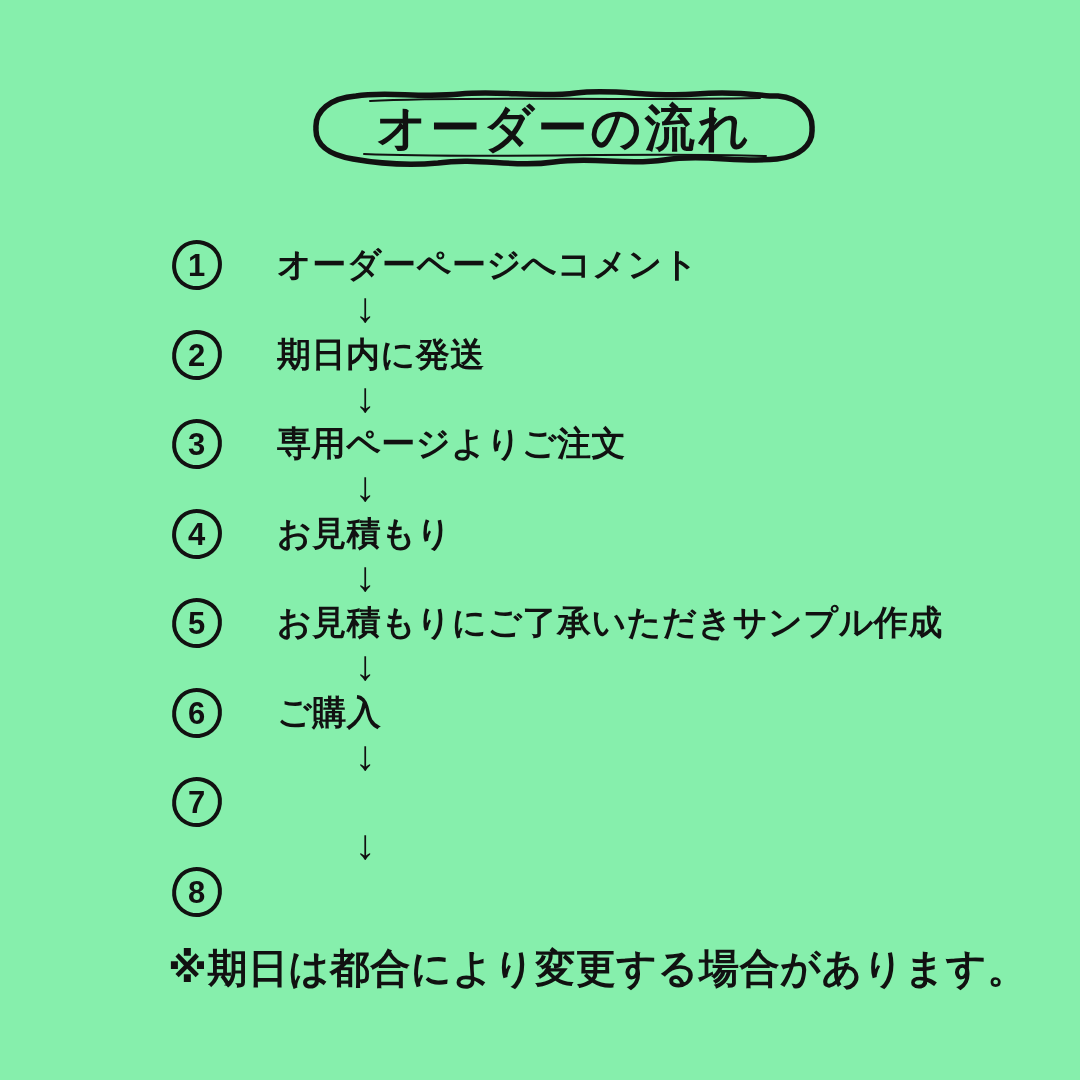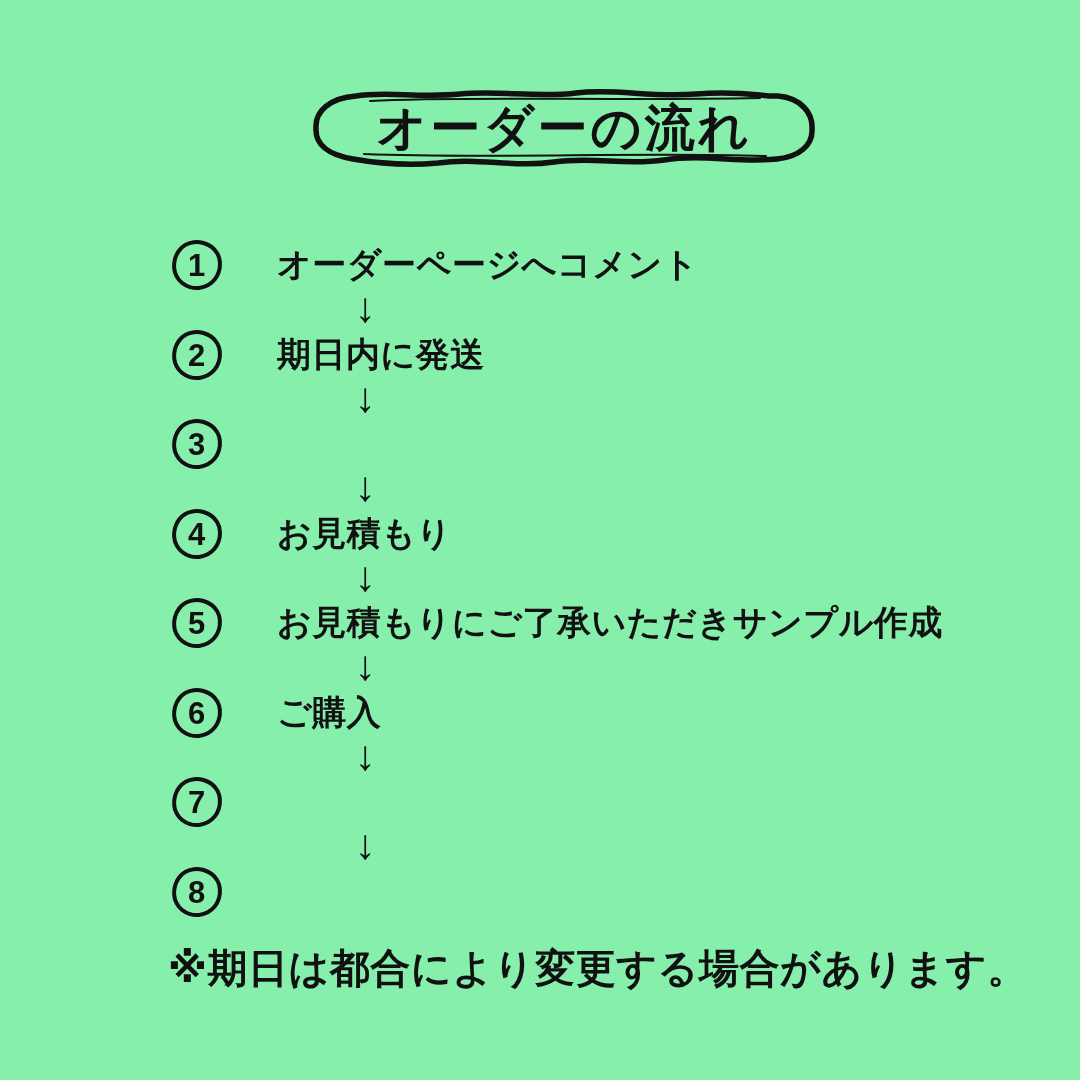--- a/index.html
+++ b/index.html
@@ -150,20 +150,21 @@
         <span class="step-label">期日内に発送</span>
       </div>
       <div class="arrow">↓</div>
     </div>
 
     <div class="step-block">
       <div class="step-row">
         <span class="step-circle">
           <span class="step-number">3</span>
         </span>
+        <span class="step-label">専用ページよりご注文</span>
       </div>
       <div class="arrow">↓</div>
     </div>
 
     <div class="step-block">
       <div class="step-row">
         <span class="step-circle">
           <span class="step-number">4</span>
         </span>
         <span class="step-label">お見積もり</span>

